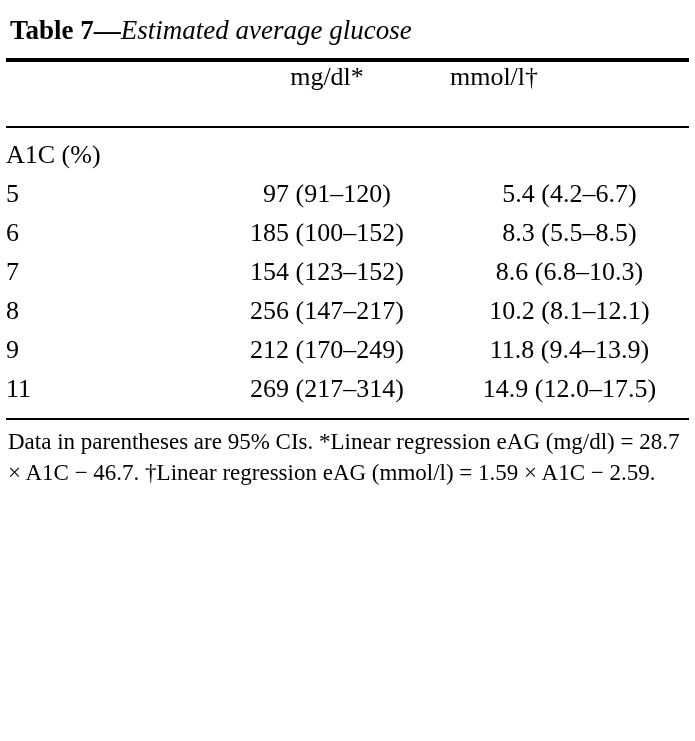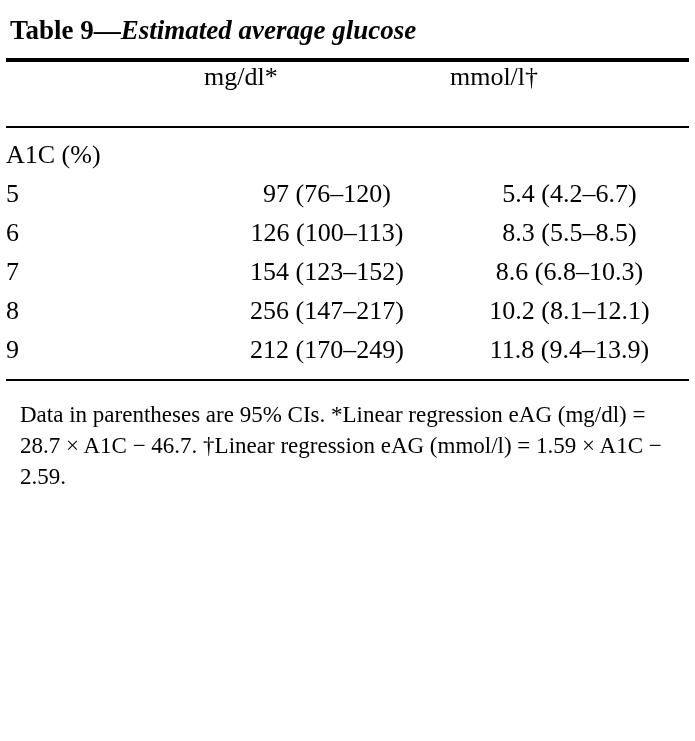--- a/index.html
+++ b/index.html
@@ -26,21 +26,21 @@
     font-size: 27px;
     line-height: 1.2;
     padding: 14px 0 12px 4px;
     white-space: nowrap;
   }
   .caption .cap-label {
     font-weight: bold;
     font-style: normal;
   }
   .caption .cap-title {
-    font-weight: bold;
+    font-weight: normal;
     font-style: italic;
   }
 
   
   .rule-thick {
     border-top: 4px solid #000;
     height: 0;
     font-size: 0;
     line-height: 0;
   }
@@ -58,21 +58,21 @@
     font-size: 26px;
   }
   table.eag th,
   table.eag td {
     padding: 0;
     font-weight: normal;
     vertical-align: baseline;
   }
 
   .col-a1c   { width: 29%; text-align: left; }
-  .col-mgdl  { width: 36%; text-align: left; }
+  .col-mgdl  { width: 36%; text-align: center; }
   .col-mmol  { width: 35%; text-align: left; }
 
   thead th {
     height: 64px;
     font-size: 26px;
   }
   thead th.col-a1c { text-align: left; }
 
   tbody tr.spacer-row td { height: 12px; }
 
@@ -95,30 +95,30 @@
   tbody tr:last-child td { height: 44px; }
 
   
   .footnote {
     font-size: 23px;
     line-height: 1.33;
     padding: 7px 2px 0 2px;
     text-align: left;
   }
   .footnote p {
-    margin: 12px;
+    margin: 0;
   }
 </style>
 </head>
 <body>
 
 <div class="table-wrap">
 
   <div class="caption">
-    <span class="cap-label">Table 9—</span><span class="cap-title">Estimated average glucose</span>
+    <span class="cap-label">Table 7—</span><span class="cap-title">Estimated average glucose</span>
   </div>
 
   <div class="rule-thick"></div>
 
   <table class="eag">
     <thead>
       <tr>
         <th class="col-a1c"></th>
         <th class="col-mgdl">mg/dl*</th>
         <th class="col-mmol">mmol/l†</th>
@@ -135,43 +135,48 @@
         <td class="col-mgdl"></td>
         <td class="col-mmol"></td>
       </tr>
       <tr>
         <td class="col-a1c group-label">A1C (%)</td>
         <td class="col-mgdl"></td>
         <td class="col-mmol"></td>
       </tr>
       <tr>
         <td class="col-a1c a1c-val">5</td>
-        <td class="col-mgdl num">97 (76–120)</td>
+        <td class="col-mgdl num">97 (91–120)</td>
         <td class="col-mmol num">5.4 (4.2–6.7)</td>
       </tr>
       <tr>
         <td class="col-a1c a1c-val">6</td>
-        <td class="col-mgdl num">126 (100–113)</td>
+        <td class="col-mgdl num">185 (100–152)</td>
         <td class="col-mmol num">8.3 (5.5–8.5)</td>
       </tr>
       <tr>
         <td class="col-a1c a1c-val">7</td>
         <td class="col-mgdl num">154 (123–152)</td>
         <td class="col-mmol num">8.6 (6.8–10.3)</td>
       </tr>
       <tr>
         <td class="col-a1c a1c-val">8</td>
         <td class="col-mgdl num">256 (147–217)</td>
         <td class="col-mmol num">10.2 (8.1–12.1)</td>
       </tr>
       <tr>
         <td class="col-a1c a1c-val">9</td>
         <td class="col-mgdl num">212 (170–249)</td>
         <td class="col-mmol num">11.8 (9.4–13.9)</td>
       </tr>
+      <tr>
+        <td class="col-a1c a1c-val">11</td>
+        <td class="col-mgdl num">269 (217–314)</td>
+        <td class="col-mmol num">14.9 (12.0–17.5)</td>
+      </tr>
     </tbody>
   </table>
 
   <div class="rule-thin"></div>
 
   <div class="footnote">
     <p>Data in parentheses are 95% CIs. *Linear regression eAG (mg/dl) = 28.7 × A1C − 46.7. †Linear regression eAG (mmol/l) = 1.59 × A1C − 2.59.</p>
   </div>
 
 </div>

